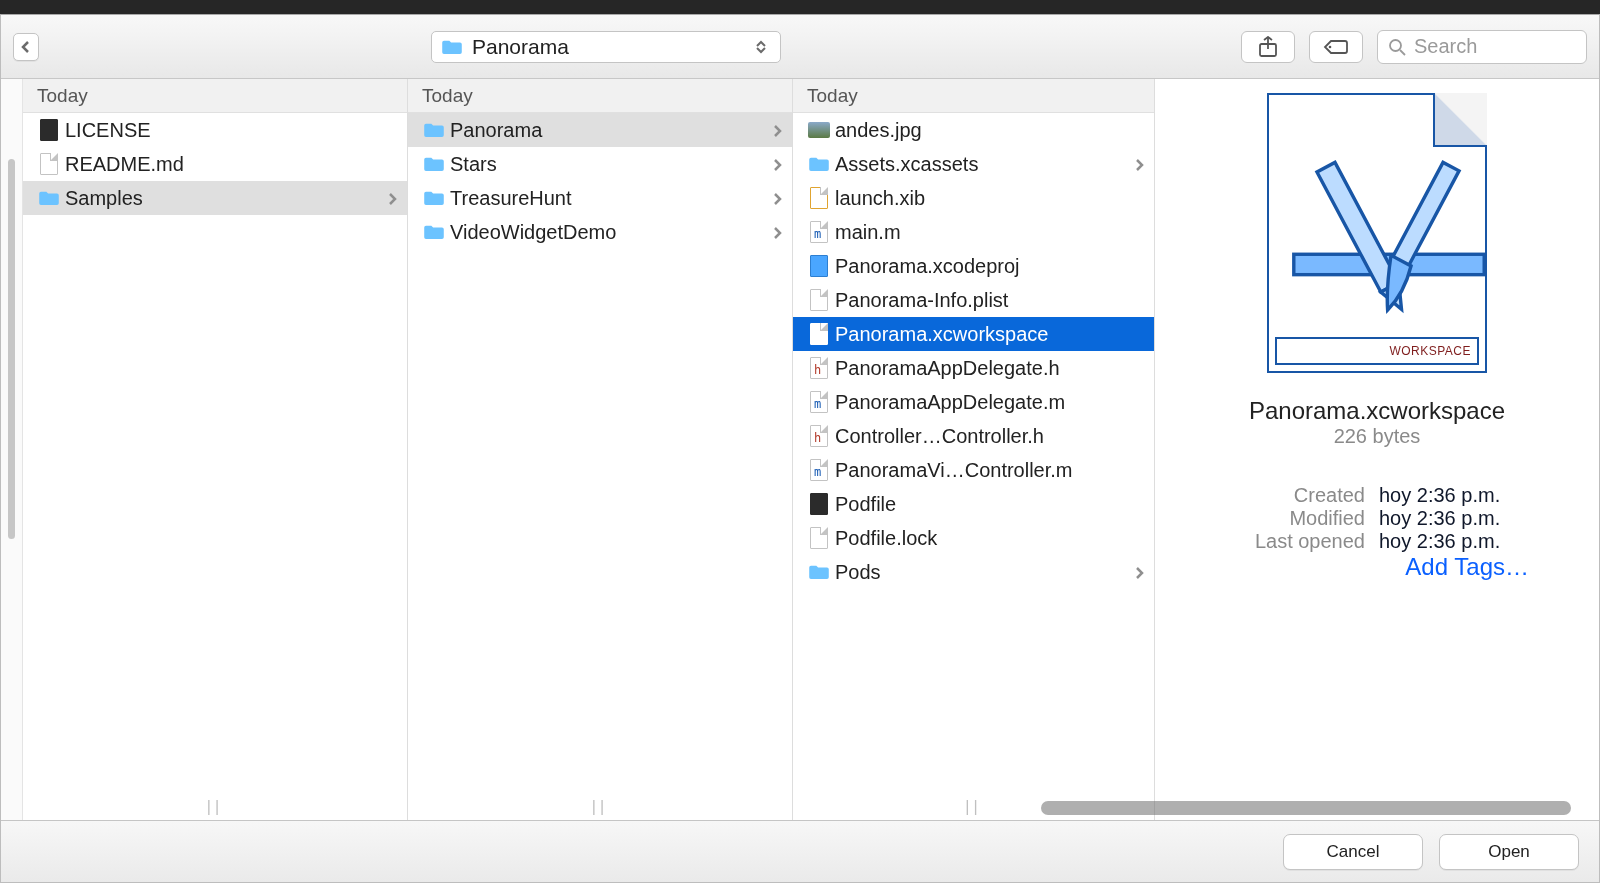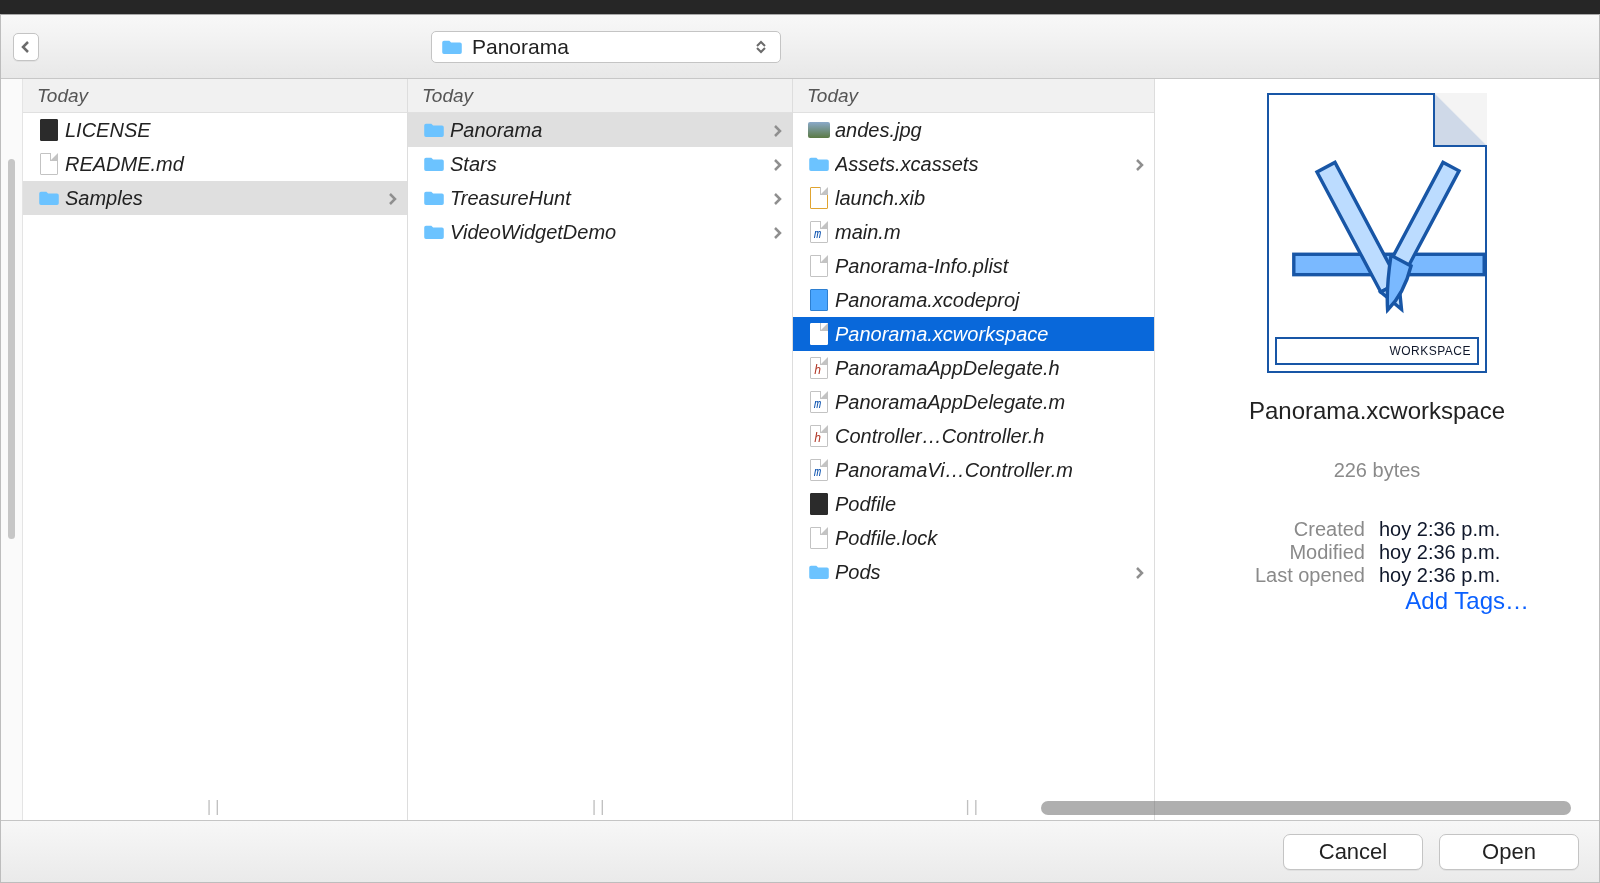--- a/index.html
+++ b/index.html
@@ -40,21 +40,21 @@
   }
   
   .browser {
     flex: 1; display:flex; background:#fff; position:relative; overflow:hidden;
   }
   .sidebar-track {
     width: 22px; background:#fafafa; border-right:1px solid #e4e4e4; position:relative;
   }
   .sidebar-thumb { position:absolute; left:7px; top:80px; width:7px; height:380px; background:#c6c6c6; border-radius:4px; }
   .column {
-    flex: 0 0 385px; border-right:1px solid #ddd; display:flex; flex-direction:column; position:relative;font-style:italic;
+    flex: 0 0 385px; border-right:1px solid #ddd; display:flex; flex-direction:column; position:relative;
   }
   .column.c3 { flex:0 0 362px; }
   .col-header {
     background:#f1f1f1; height:34px; border-bottom:1px solid #e0e0e0;
     display:flex; align-items:center; padding-left:14px; color:#555; font-size:19px; font-weight:500;
   }
   .col-body { flex:1; overflow:hidden; }
   .row {
     height:34px; display:flex; align-items:center; padding:0 10px 0 14px; gap:4px; font-size:20px; color:#222; position:relative;
     white-space:nowrap; overflow:hidden; text-overflow:ellipsis;
@@ -82,38 +82,38 @@
   
   .preview {
     flex: 1; background:#fff; padding:10px 40px; display:flex; flex-direction:column; align-items:center;
   }
   .preview-doc {
     width:220px; height:280px; border:2px solid #1856a6; background:#fff; position:relative; margin-top:4px;
   }
   .preview-doc .fold{position:absolute;top:-2px;right:-2px;width:54px;height:54px;background:linear-gradient(225deg,#f4f4f4 48%,#cfd9e8 50%);}
   .preview-doc .fold::after{content:"";position:absolute;inset:0;border-bottom:2px solid #1856a6;border-left:2px solid #1856a6;}
   .app-a{position:absolute;top:55px;left:18px;right:18px;height:170px;}
-  .ws-band{position:absolute;left:6px;right:6px;bottom:6px;height:28px;border:2px solid #1856a6;display:flex;align-items:center;justify-content:flex-end;padding-right:6px;font-size:12px;color:#0f172a;letter-spacing:.5px;}
+  .ws-band{position:absolute;left:6px;right:6px;bottom:6px;height:28px;border:2px solid #1856a6;display:flex;align-items:center;justify-content:flex-end;padding-right:6px;font-size:12px;color:#7f1d1d;letter-spacing:.5px;}
   .preview-name{margin-top:24px;font-size:24px;color:#222;text-align:center;}
   .meta{margin-top:36px;display:grid;grid-template-columns:140px 150px;gap:0 14px;font-size:20px;}
   .meta .lab{color:#8a8a8a;text-align:right;}
   .meta .val{color:#0f172a;}
-  .size-line{color:#8a8a8a;text-align:center;font-size:20px;margin-top:34px;}
+  .size-line{color:#8a8a8a;text-align:center;font-size:20px;}
   .add-tags{color:#0a60ff;font-size:24px;text-align:right;grid-column:2;}
   
   .h-scroll{position:absolute;left:0;right:0;bottom:0;height:24px;display:flex;align-items:center;background:transparent;pointer-events:none;}
   .h-thumb{margin-left:1040px;width:530px;height:14px;background:rgba(110,110,110,.55);border-radius:7px;}
   
   .bottom-bar {
     height: 62px; background: linear-gradient(#f7f7f7,#eaeaea); border-top:1px solid #c5c5c5;
     display:flex; align-items:center; justify-content:flex-end; padding:0 20px; gap:16px;
   }
   .btn {
     min-width:140px; height:36px; background:#fff; border:1px solid #c4c4c4; border-radius:7px;
-    display:flex;align-items:center;justify-content:center;font-size:22px;color:#222;
+    display:flex;align-items:center;justify-content:center;font-size:17px;color:#222;
     box-shadow:0 1px 0 rgba(0,0,0,.05);
   }
 </style>
 </head>
 <body>
 
 <div class="top-dark"></div>
 
 <div class="dialog">
 
@@ -134,20 +134,42 @@
       <span class="stepper">
         <svg viewBox="0 0 10 7">
             <polyline points="1,6 5,2 9,6"></polyline>
           </svg>
         <svg viewBox="0 0 10 7">
             <polyline points="1,1 5,5 9,1"></polyline>
           </svg>
       </span>
     </div>
 
+    <div class="right-tools">
+      <div class="square-btn">
+        <svg width="20" height="22" viewBox="0 0 20 22" fill="none" stroke="#555" stroke-width="1.8">
+          <path d="M10 1 v12"></path>
+            <path d="M6 4 l4 -3 l4 3"></path>
+            <rect x="2" y="8" width="16" height="12" rx="1.5"></rect>
+        </svg>
+      </div>
+      <div class="square-btn">
+        <svg width="26" height="16" viewBox="0 0 26 16" fill="none" stroke="#555" stroke-width="1.8">
+          <path d="M8 2 h14 a2 2 0 0 1 2 2 v8 a2 2 0 0 1 -2 2 H8 l-6 -6 Z"></path>
+            <circle cx="7" cy="8" r="1.3" fill="#555" stroke="none"></circle>
+        </svg>
+      </div>
+      <div class="search-field">
+        <svg width="18" height="18" viewBox="0 0 18 18">
+            <circle cx="7.5" cy="7.5" r="5.5" fill="none" stroke="#9a9a9a" stroke-width="1.8"></circle>
+            <line x1="12" y1="12" x2="17" y2="17" stroke="#9a9a9a" stroke-width="1.8"></line>
+          </svg>
+        <span>Search</span>
+      </div>
+    </div>
   </div>
 
   <div class="browser">
     <div class="sidebar-track">
       <div class="sidebar-thumb"></div>
     </div>
 
     <div class="column">
       <div class="col-header">Today</div>
       <div class="col-body" id="col1">
@@ -258,29 +280,29 @@
           <div class="row">
             <span class="icon-slot">
               <div class="file-page">
                 <span class="file-letter m">m</span>
               </div>
             </span>
             <span class="label">main.m</span>
           </div>
           <div class="row">
             <span class="icon-slot">
+              <div class="file-page xcodeproj"></div>
+            </span>
+            <span class="label">Panorama.xcodeproj</span>
+          </div>
+          <div class="row">
+            <span class="icon-slot">
               <div class="file-page"></div>
             </span>
             <span class="label">Panorama-Info.plist</span>
-          </div>
-          <div class="row">
-            <span class="icon-slot">
-              <div class="file-page xcodeproj"></div>
-            </span>
-            <span class="label">Panorama.xcodeproj</span>
           </div>
           <div class="row selected">
             <span class="icon-slot">
               <div class="file-page xcworkspace" style="border-color: rgb(255, 255, 255);"></div>
             </span>
             <span class="label">Panorama.xcworkspace</span>
           </div>
           <div class="row">
             <span class="icon-slot">
               <div class="file-page">

